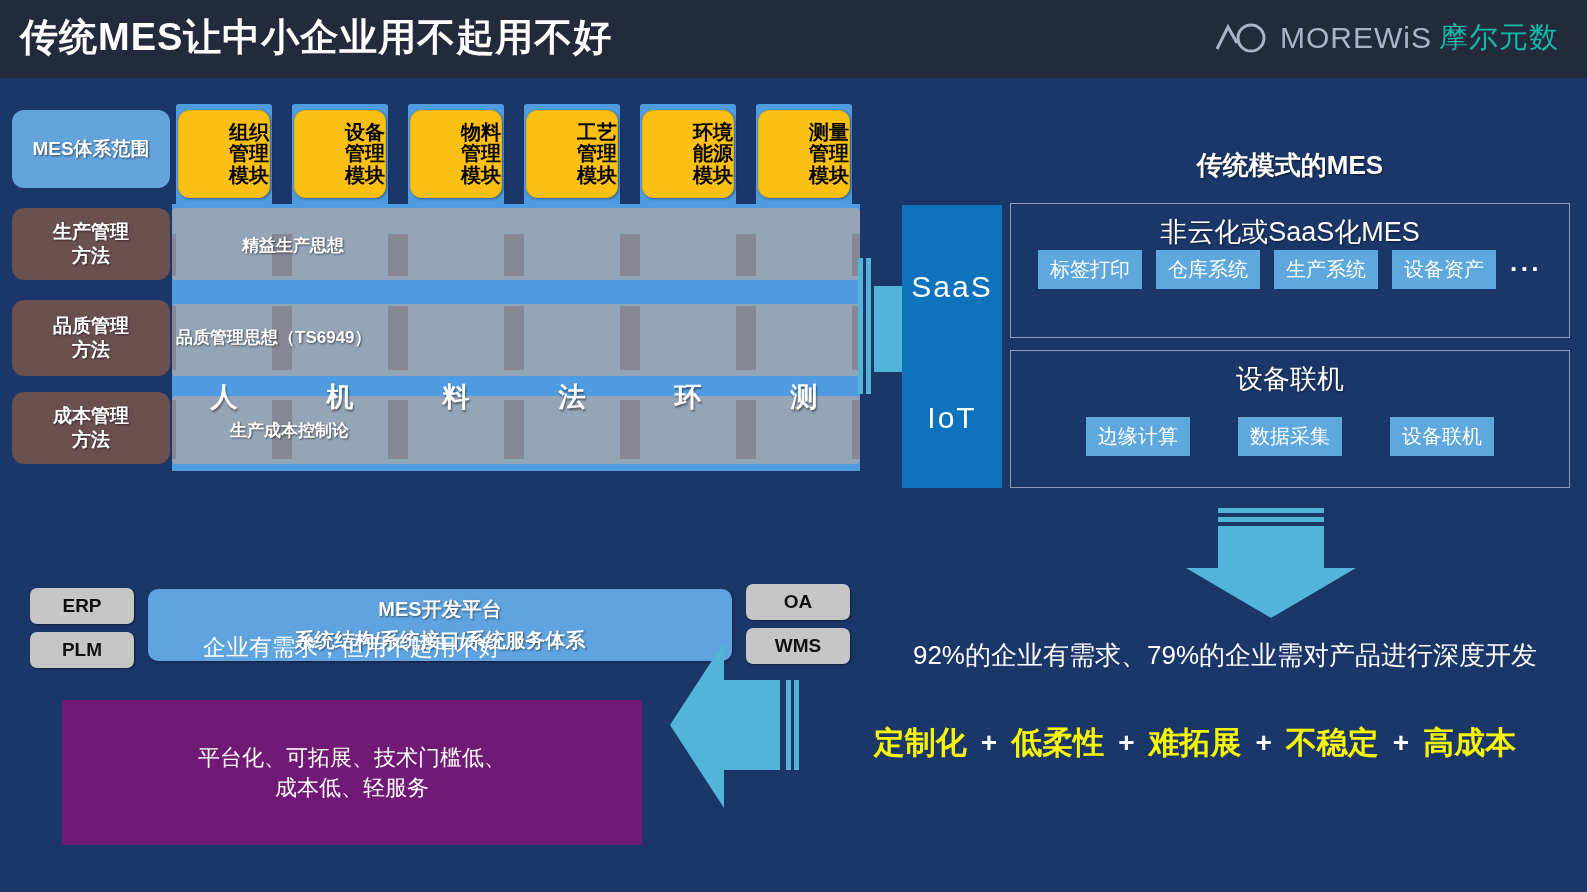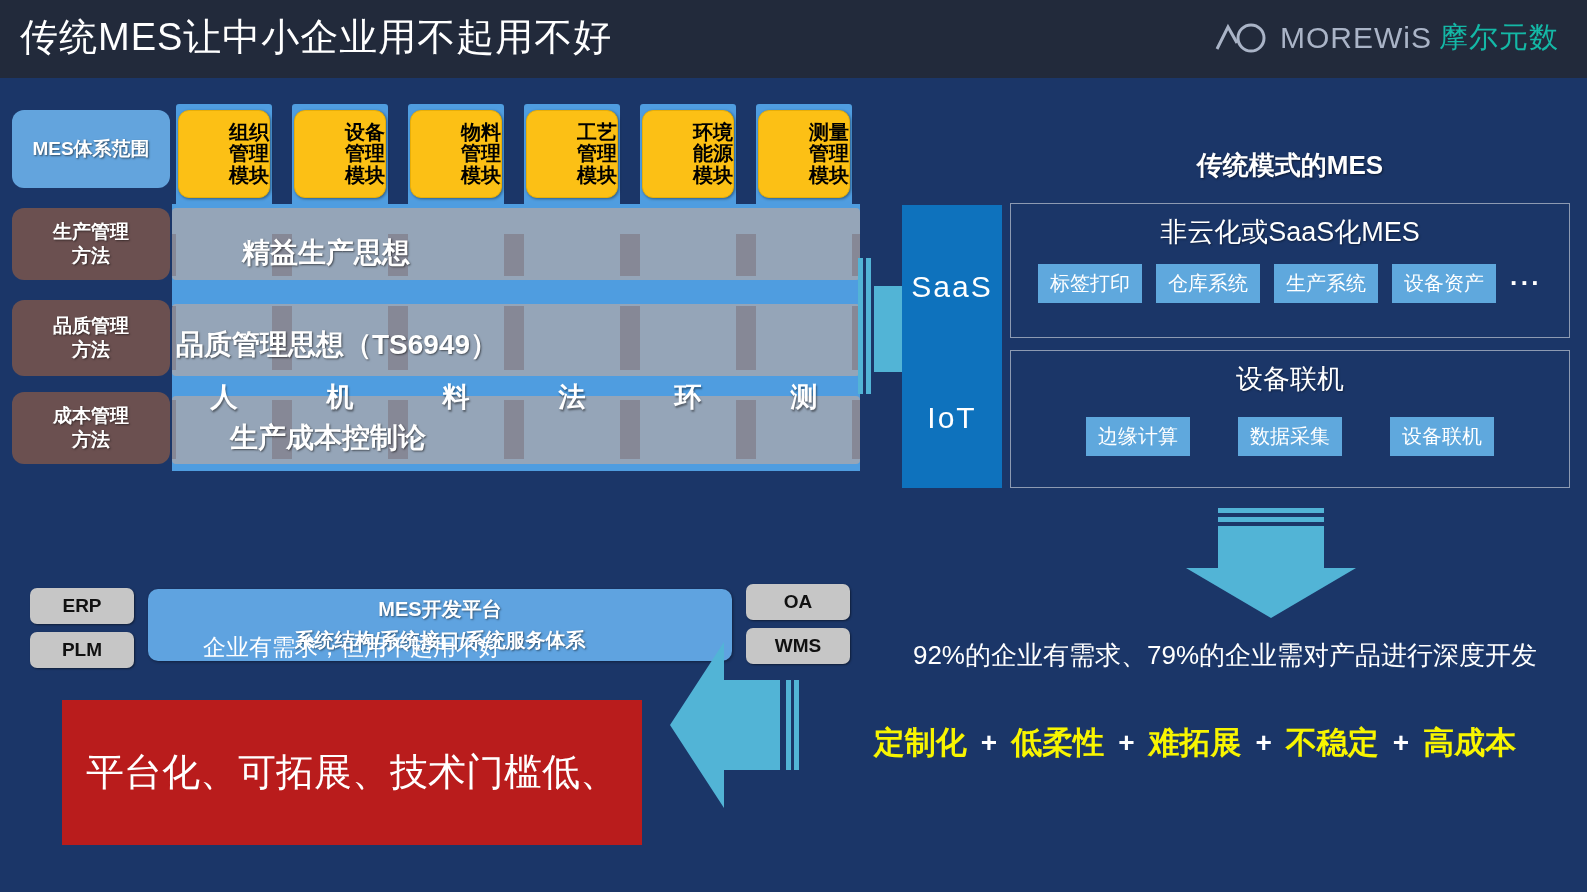--- a/index.html
+++ b/index.html
@@ -11,21 +11,21 @@
   }
   #slide { position: relative; width: 1587px; height: 892px; background: #1b3668; }
 
   
   #header {
     position: absolute; left: 0; top: 0; width: 1587px; height: 78px;
     background: #222a3b;
   }
   #title {
     position: absolute; left: 20px; top: 12px;
-    font-size: 38px; font-weight: normal; color: #ffffff;
+    font-size: 38px; font-weight: bold; color: #ffffff;
     letter-spacing: 1px; white-space: nowrap;
   }
   #logo {
     position: absolute; right: 28px; top: 18px;
     display: flex; align-items: center; gap: 7px;
     color: #a9b3c6;
   }
   #logo .mark { display: block; }
   #logo .word { font-size: 30px; font-weight: 300; letter-spacing: 1px; color:#aab4c7; }
   #logo .cn { font-size: 29px; color: #14b8a6; letter-spacing: 1px; }
@@ -71,21 +71,21 @@
 
   
   .row-label {
     position: absolute; left: 12px; width: 158px;
     background: #6b5050; border-radius: 12px;
     display: flex; flex-direction: column; align-items: center; justify-content: center;
     color: #fff; font-size: 19px; font-weight: bold; line-height: 1.25;
     text-shadow: 1px 1px 2px rgba(0,0,0,.5);
   }
   .row-text {
-    position: absolute; color: #fff; font-size: 28px; font-weight: bold;
+    position: absolute; color: #fff; font-size: 17px; font-weight: bold;
     text-shadow: 1px 1px 2px rgba(0,0,0,.55); white-space: nowrap;
   }
   .factor {
     position: absolute; top: 276px; width: 96px; height: 34px;
     display: flex; align-items: center; justify-content: center;
     color: #ffffff; font-size: 27px; font-weight: bold;
     text-shadow: 1px 2px 2px rgba(0,0,0,.45);
     z-index: 7;
   }
 
@@ -150,23 +150,23 @@
   }
   #keywords .kw { color: #f8f500; font-size: 31px; font-weight: bold; }
   #keywords .plus { color: #ffffff; font-size: 28px; font-weight: bold; }
 
   #left-caption {
     position: absolute; left: 60px; top: 632px; width: 585px;
     text-align: center; color: #ffffff; font-size: 23px;
   }
   #solution-box {
     position: absolute; left: 62px; top: 700px; width: 580px; height: 145px;
-    background: #b91c1c;
+    background: #701a75;
     display: flex; flex-direction: column; align-items: center; justify-content: center;
-    color: #fff; font-size: 38px; line-height: 1.35; text-align: center;
+    color: #fff; font-size: 22px; line-height: 1.35; text-align: center;
   }
 </style>
 </head>
 <body>
 
 <div id="slide">
 
   <div id="header">
     <div id="title">传统MES让中小企业用不起用不好</div>
     <div id="logo">
@@ -271,21 +271,21 @@
     <rect x="0" y="10" width="5" height="136" fill="#52b4d6"></rect>
     <rect x="8" y="10" width="5" height="136" fill="#52b4d6"></rect>
     <path d="M16 38 L58 38 L58 6 L112 81 L58 156 L58 124 L16 124 Z" fill="#52b4d6"></path>
   </svg>
 
   <div id="right-title">传统模式的MES</div>
 
   <div class="layer-tag" style="left:902px;top:205px;height:163px">SaaS</div>
   <div class="layer-panel" style="left:1010px;top:203px;width:560px;height:135px">
     <div class="head">非云化或SaaS化MES</div>
-    <div class="pill-row" style="margin-top:14px;gap:14px">
+    <div class="pill-row" style="gap:14px">
       <span class="pill">标签打印</span>
       <span class="pill">仓库系统</span>
       <span class="pill">生产系统</span>
       <span class="pill">设备资产</span>
       <span class="ellipsis">···</span>
     </div>
   </div>
 
   <div class="layer-tag" style="left:902px;top:348px;height:140px">IoT</div>
   <div class="layer-panel" style="left:1010px;top:350px;width:560px;height:138px">
@@ -320,15 +320,16 @@
   <svg class="arrow-svg" style="left:668px;top:632px" width="132" height="186">
     <rect x="126" y="48" width="5" height="90" fill="#52b4d6"></rect>
     <rect x="118" y="48" width="5" height="90" fill="#52b4d6"></rect>
     <path d="M112 48 L56 48 L56 10 L2 93 L56 176 L56 138 L112 138 Z" fill="#52b4d6"></path>
   </svg>
 
   <div id="left-caption">企业有需求，但用不起用不好</div>
 
   <div id="solution-box">
     <span>平台化、可拓展、技术门槛低、</span>
+    <span>成本低、轻服务</span>
   </div>
 
 </div>
 
 </body></html>

